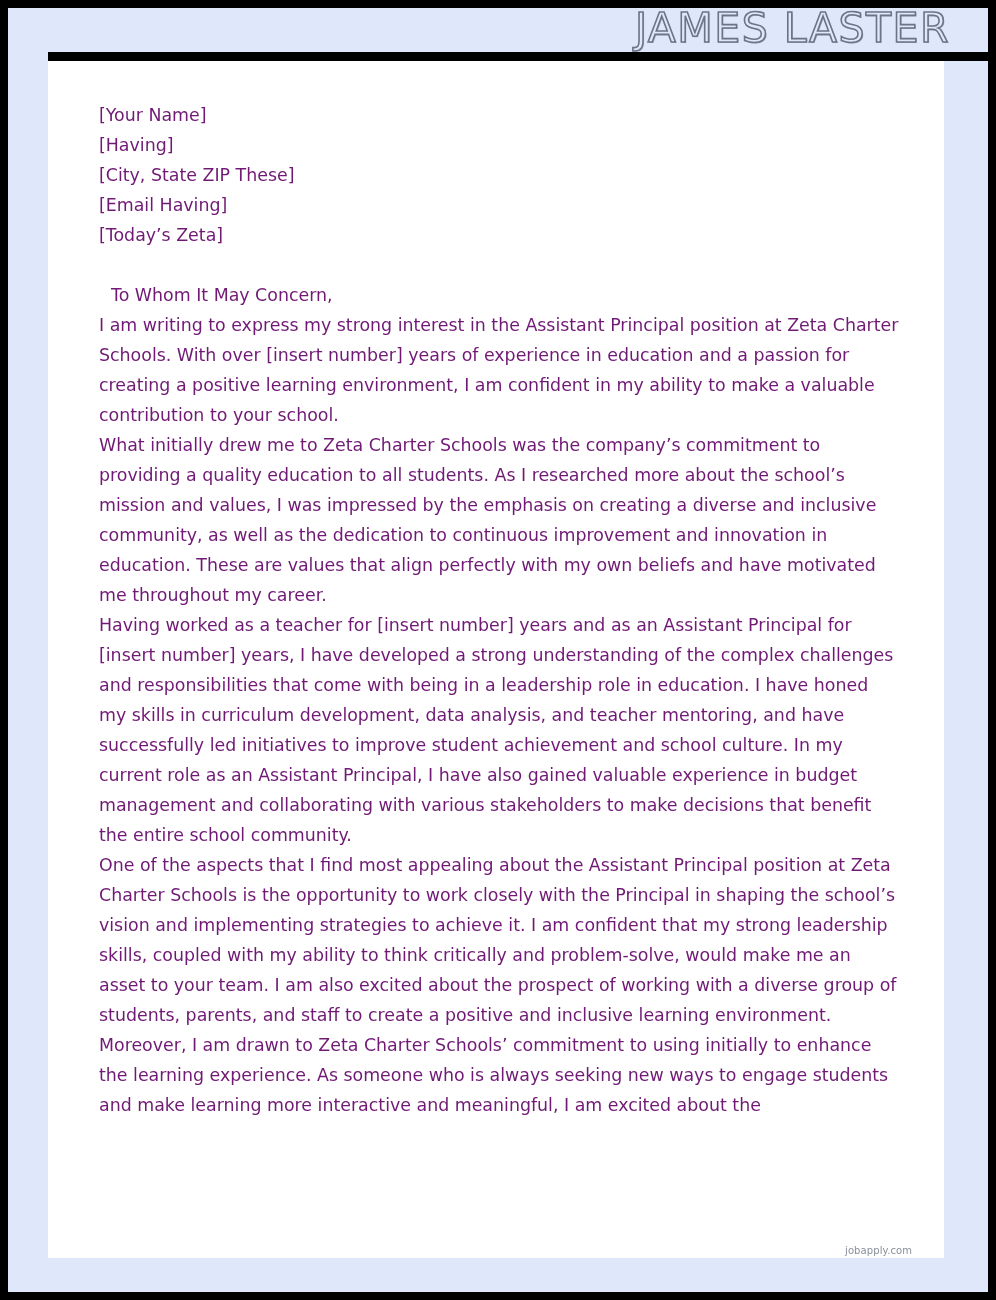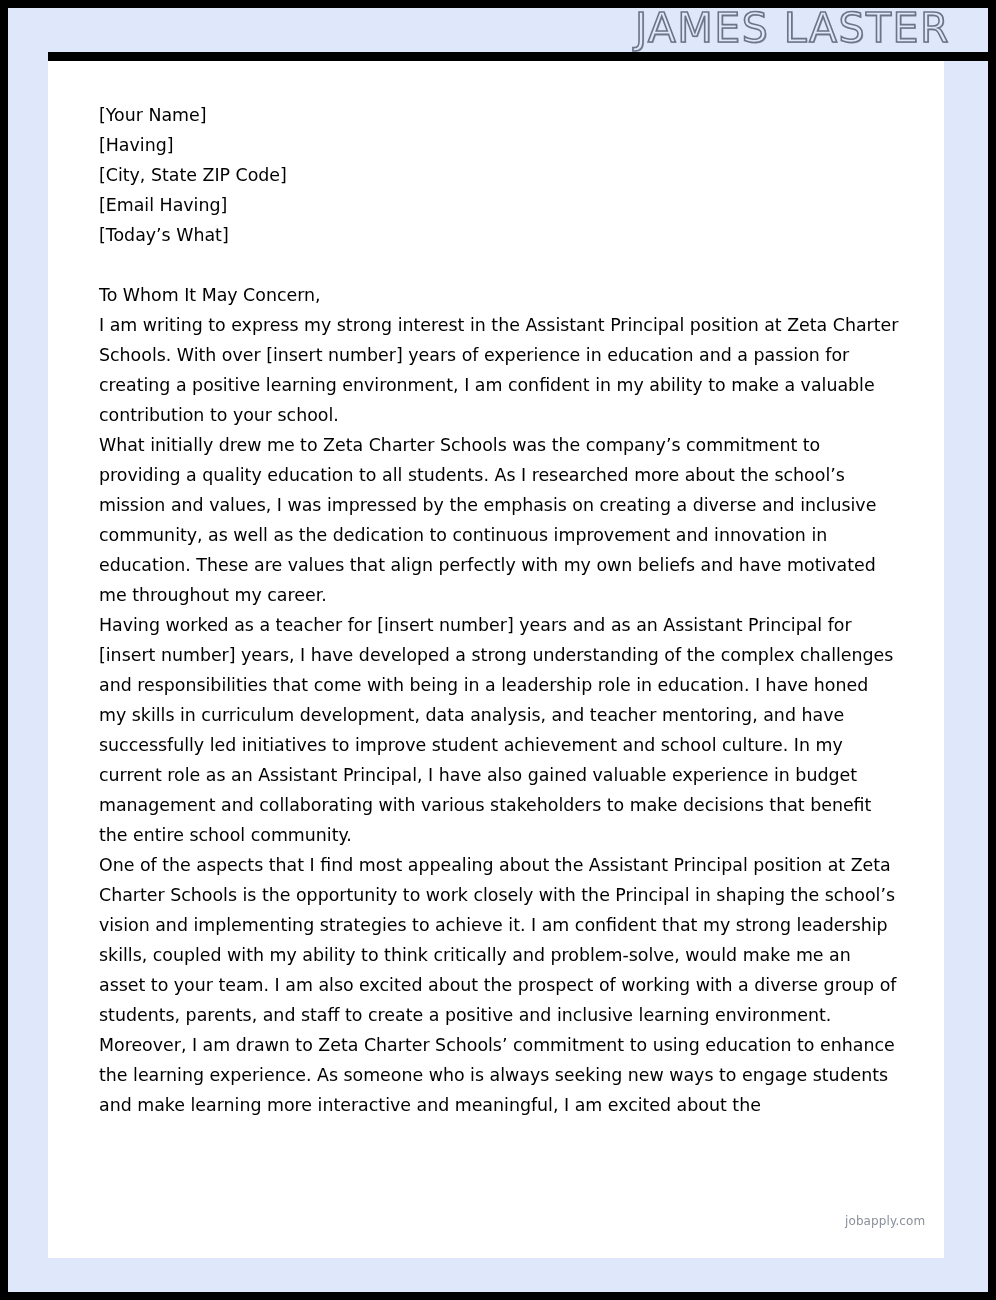--- a/index.html
+++ b/index.html
@@ -82,44 +82,45 @@
 
   
   #letter-body {
     position: absolute;
     left: 91px;
     top: 92px;
     width: 800px;
     font-family: "DejaVu Sans", sans-serif;
     font-size: 17.4px;
     line-height: 30px;
-    color: #000000;
+    color: #701a75;
     font-weight: 400;
   }
 
   .address-line {
     display: block;
     white-space: nowrap;
   }
 
   .salutation {
     margin-top: 30px;
+    margin-left: 12px;
   }
 
   .letter-paragraph {
     text-align: left;
   }
 
   
   #watermark {
     position: absolute;
     left: 845px;
-    top: 1214px;
+    top: 1245px;
     font-family: "DejaVu Sans", sans-serif;
-    font-size: 12px;
+    font-size: 10px;
     color: #8a8f99;
     letter-spacing: 0.1px;
     white-space: nowrap;
     z-index: 5;
   }
 </style>
 </head>
 <body>
 
 <div id="page-frame">
@@ -132,32 +133,32 @@
 
     <div id="header-rule"></div>
 
     <div id="document-sheet"></div>
 
     <div id="letter-body">
 
       <div>
         <span class="address-line">[Your Name]</span>
         <span class="address-line">[Having]</span>
-        <span class="address-line">[City, State ZIP Code]</span>
+        <span class="address-line">[City, State ZIP These]</span>
         <span class="address-line">[Email Having]</span>
-        <span class="address-line">[Today’s What]</span>
+        <span class="address-line">[Today’s Zeta]</span>
       </div>
 
       <div class="salutation">To Whom It May Concern,</div>
 
       <div class="letter-paragraph">I am writing to express my strong interest in the Assistant Principal position at Zeta Charter Schools. With over [insert number] years of experience in education and a passion for creating a positive learning environment, I am confident in my ability to make a valuable contribution to your school.</div>
       <div class="letter-paragraph">What initially drew me to Zeta Charter Schools was the company’s commitment to providing a quality education to all students. As I researched more about the school’s mission and values, I was impressed by the emphasis on creating a diverse and inclusive community, as well as the dedication to continuous improvement and innovation in education. These are values that align perfectly with my own beliefs and have motivated me throughout my career.</div>
       <div class="letter-paragraph">Having worked as a teacher for [insert number] years and as an Assistant Principal for [insert number] years, I have developed a strong understanding of the complex challenges and responsibilities that come with being in a leadership role in education. I have honed my skills in curriculum development, data analysis, and teacher mentoring, and have successfully led initiatives to improve student achievement and school culture. In my current role as an Assistant Principal, I have also gained valuable experience in budget management and collaborating with various stakeholders to make decisions that benefit the entire school community.</div>
       <div class="letter-paragraph">One of the aspects that I find most appealing about the Assistant Principal position at Zeta Charter Schools is the opportunity to work closely with the Principal in shaping the school’s vision and implementing strategies to achieve it. I am confident that my strong leadership skills, coupled with my ability to think critically and problem-solve, would make me an asset to your team. I am also excited about the prospect of working with a diverse group of students, parents, and staff to create a positive and inclusive learning environment.</div>
-      <div class="letter-paragraph">Moreover, I am drawn to Zeta Charter Schools’ commitment to using education to enhance the learning experience. As someone who is always seeking new ways to engage students and make learning more interactive and meaningful, I am excited about the</div>
+      <div class="letter-paragraph">Moreover, I am drawn to Zeta Charter Schools’ commitment to using initially to enhance the learning experience. As someone who is always seeking new ways to engage students and make learning more interactive and meaningful, I am excited about the</div>
 
     </div>
 
   </div>
 
   <div id="watermark">jobapply.com</div>
 
 </div>
 
 </body></html>

